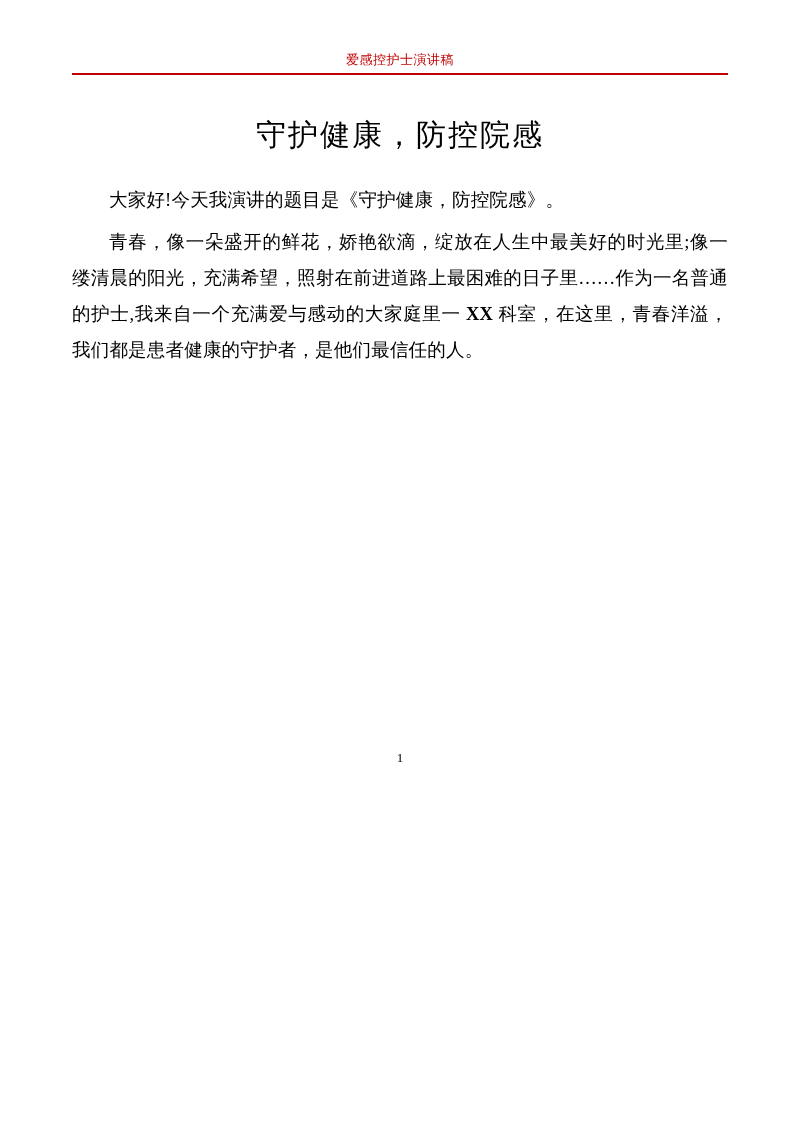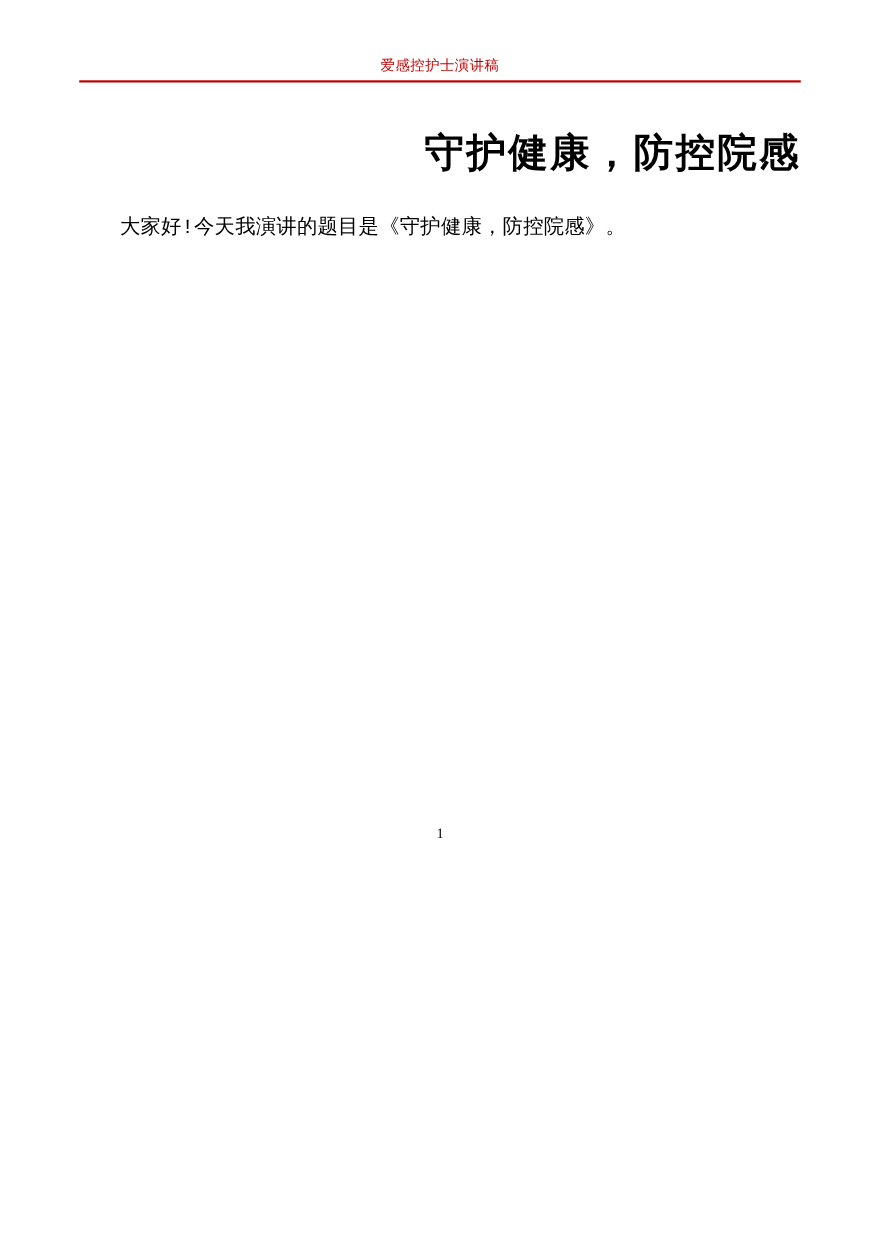--- a/index.html
+++ b/index.html
@@ -33,37 +33,36 @@
     font-family: "Liberation Serif", "DejaVu Serif", serif;
     letter-spacing: 0.5px;
     line-height: 1.2;
   }
   .header-rule {
     margin-top: 5px;
     border-bottom: 2px solid #c00000;
     width: 100%;
   }
   .doc-title {
-    text-align: right;
-    font-size: 36px;
-    font-weight: 700;
+    text-align: center;
+    font-size: 30px;
+    font-weight: 400;
     margin: 40px 0 26px 0;
     letter-spacing: 2px;
     font-family: "Liberation Serif", "DejaVu Serif", serif;
   }
   .para {
     font-size: 18.5px;
     line-height: 1.95;
     text-align: justify;
     margin: 0 0 6px 0;
     letter-spacing: 0.2px;
   }
   .para.indent {
     text-indent: 2em;
-    font-family: Liberation Mono, monospace;
   }
   .para.noindent {
     text-indent: 0;
   }
   .bold {
     font-weight: bold;
   }
   .page-number {
     position: absolute;
     bottom: 58px;
@@ -83,18 +82,19 @@
   <div class="header">
     <div class="header-text">爱感控护士演讲稿</div>
     <div class="header-rule"></div>
   </div>
 
   <h1 class="doc-title">守护健康，防控院感</h1>
 
 
   <p class="para indent">大家好!今天我演讲的题目是《守护健康，防控院感》。</p>
 
+  <p class="para indent"><span>青春，像一朵盛开的鲜花，娇艳欲滴，绽放在人生中最美好的时光里;像一缕清晨的阳光，充满希望，照射在前进道路上最困难的日子里……作为一名普通的护士,我来自一个充满爱与感动的大家庭里一 </span><span class="bold">XX</span><span> 科室，在这里，青春洋溢，我们都是患者健康的守护者，是他们最信任的人。</span></p>
 
 
 
   <div class="page-number">1</div>
 
 </div>
 
 </body></html>

